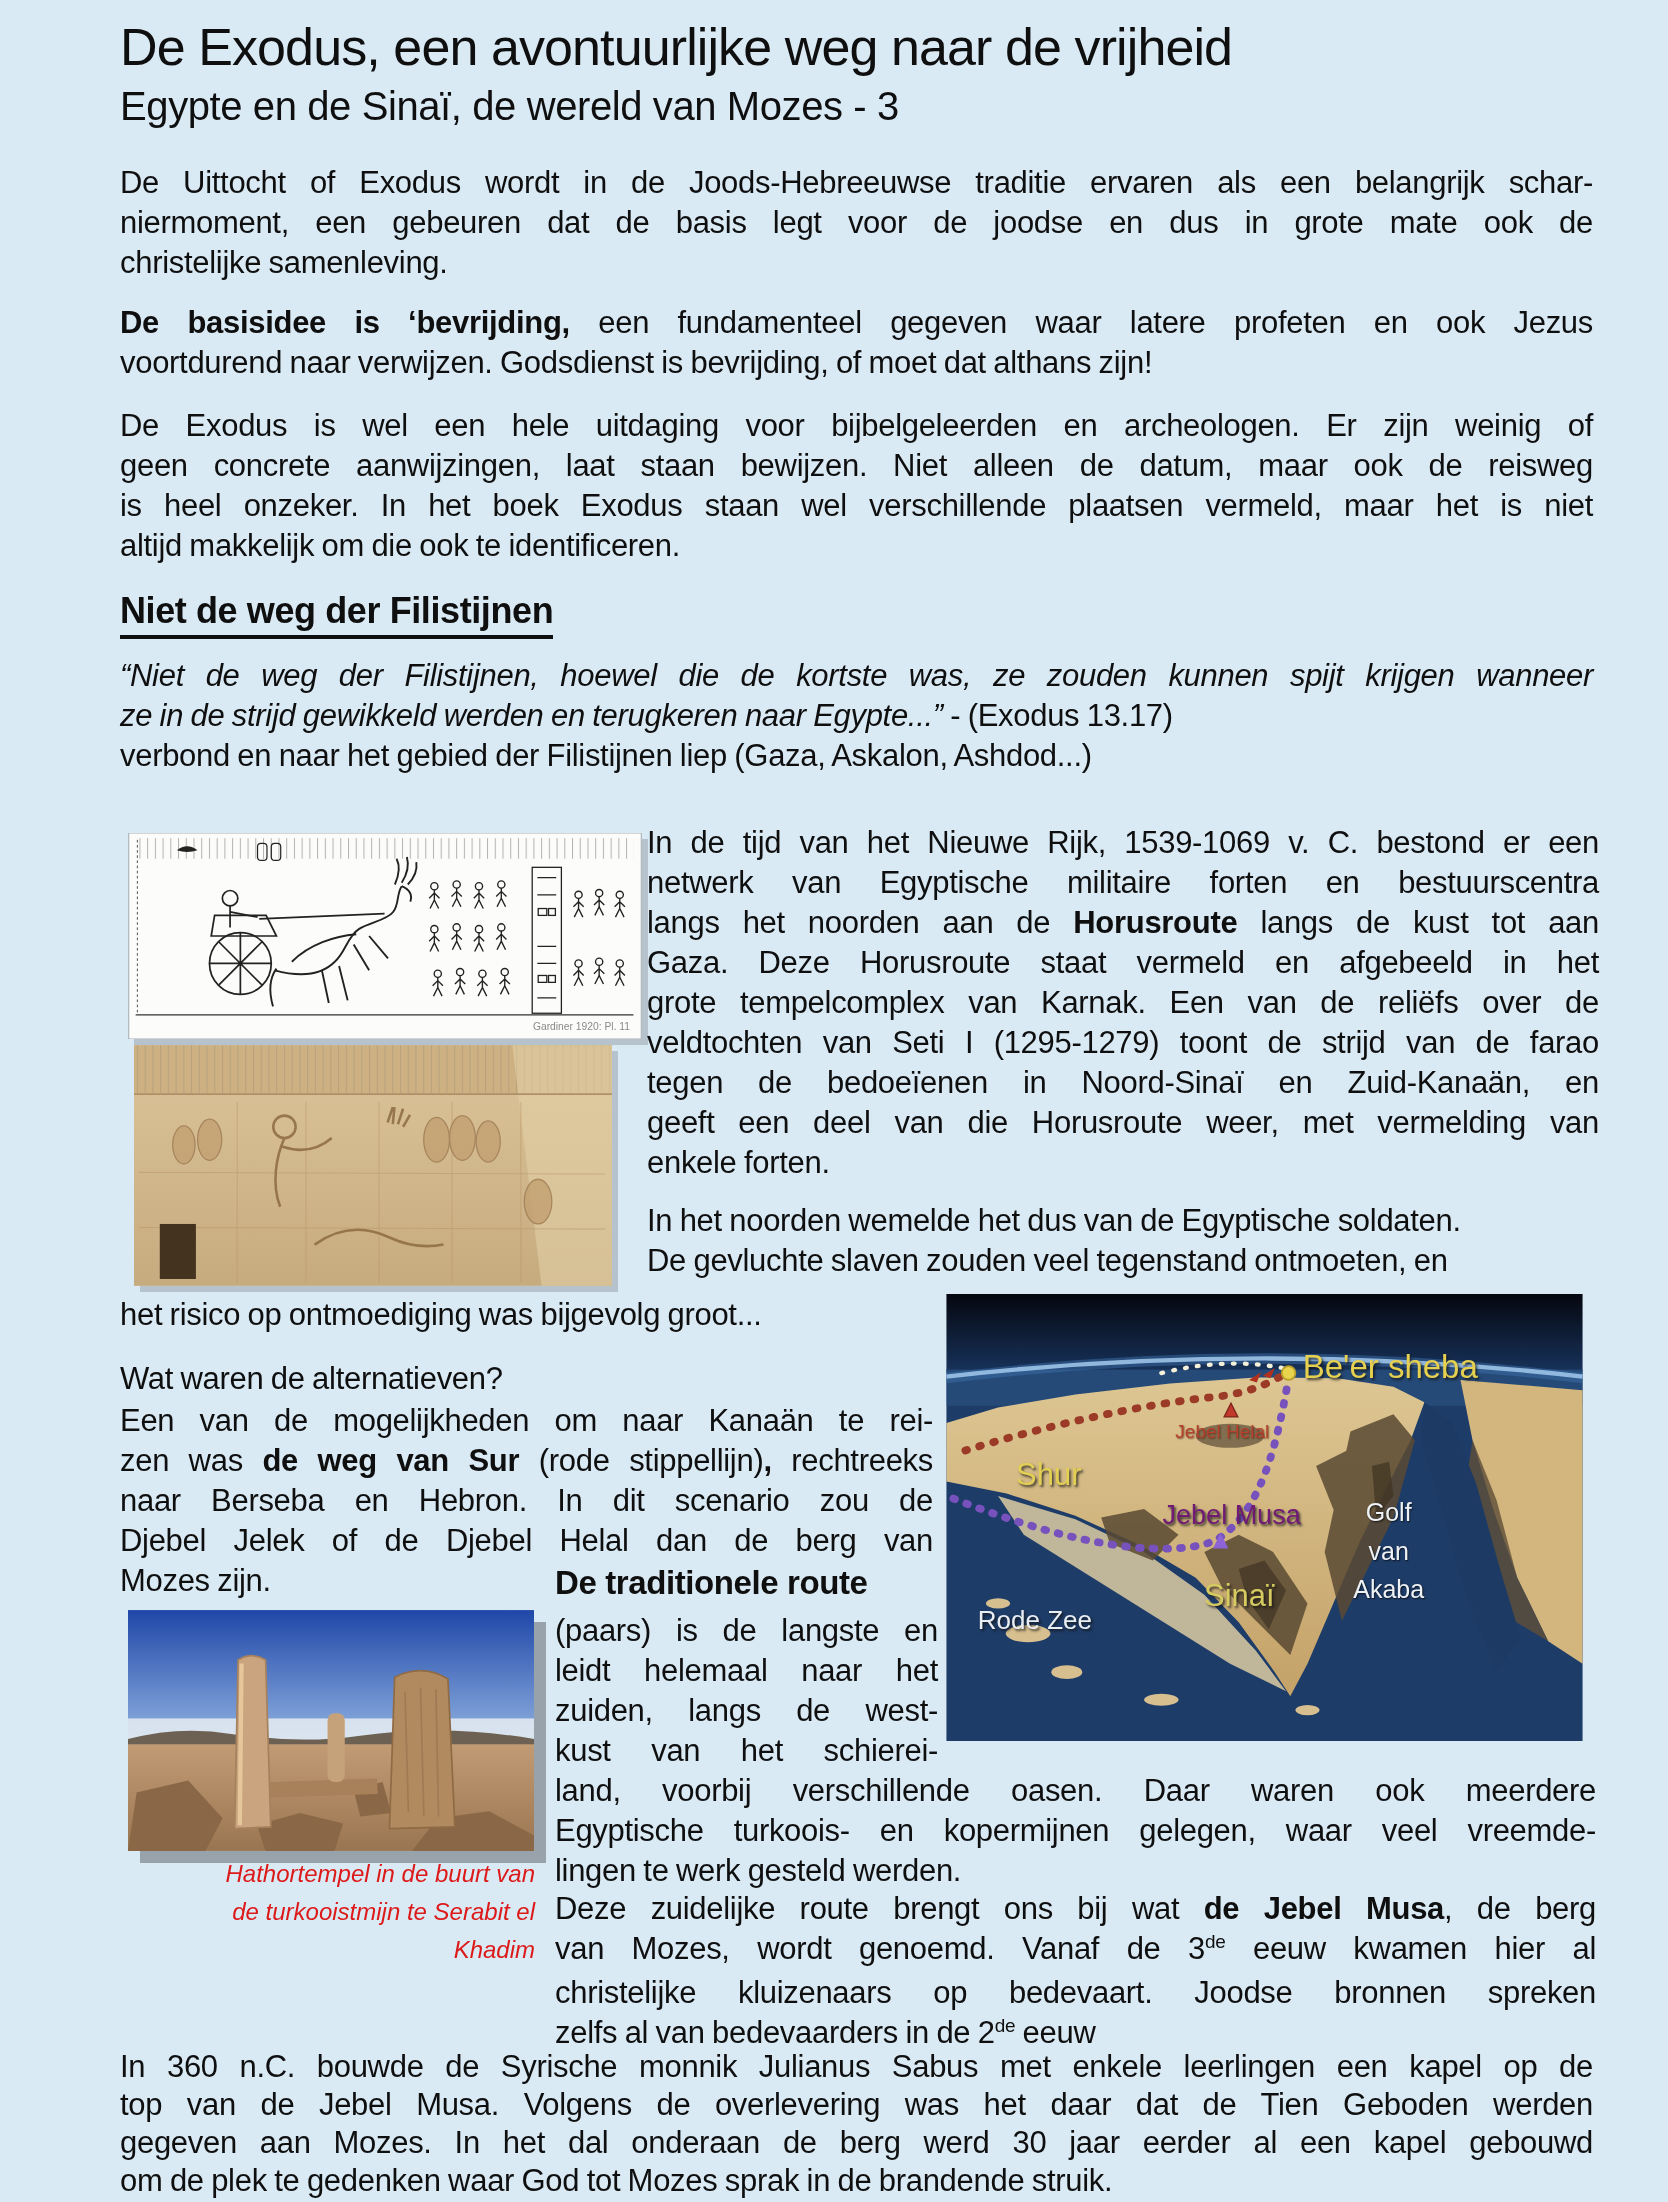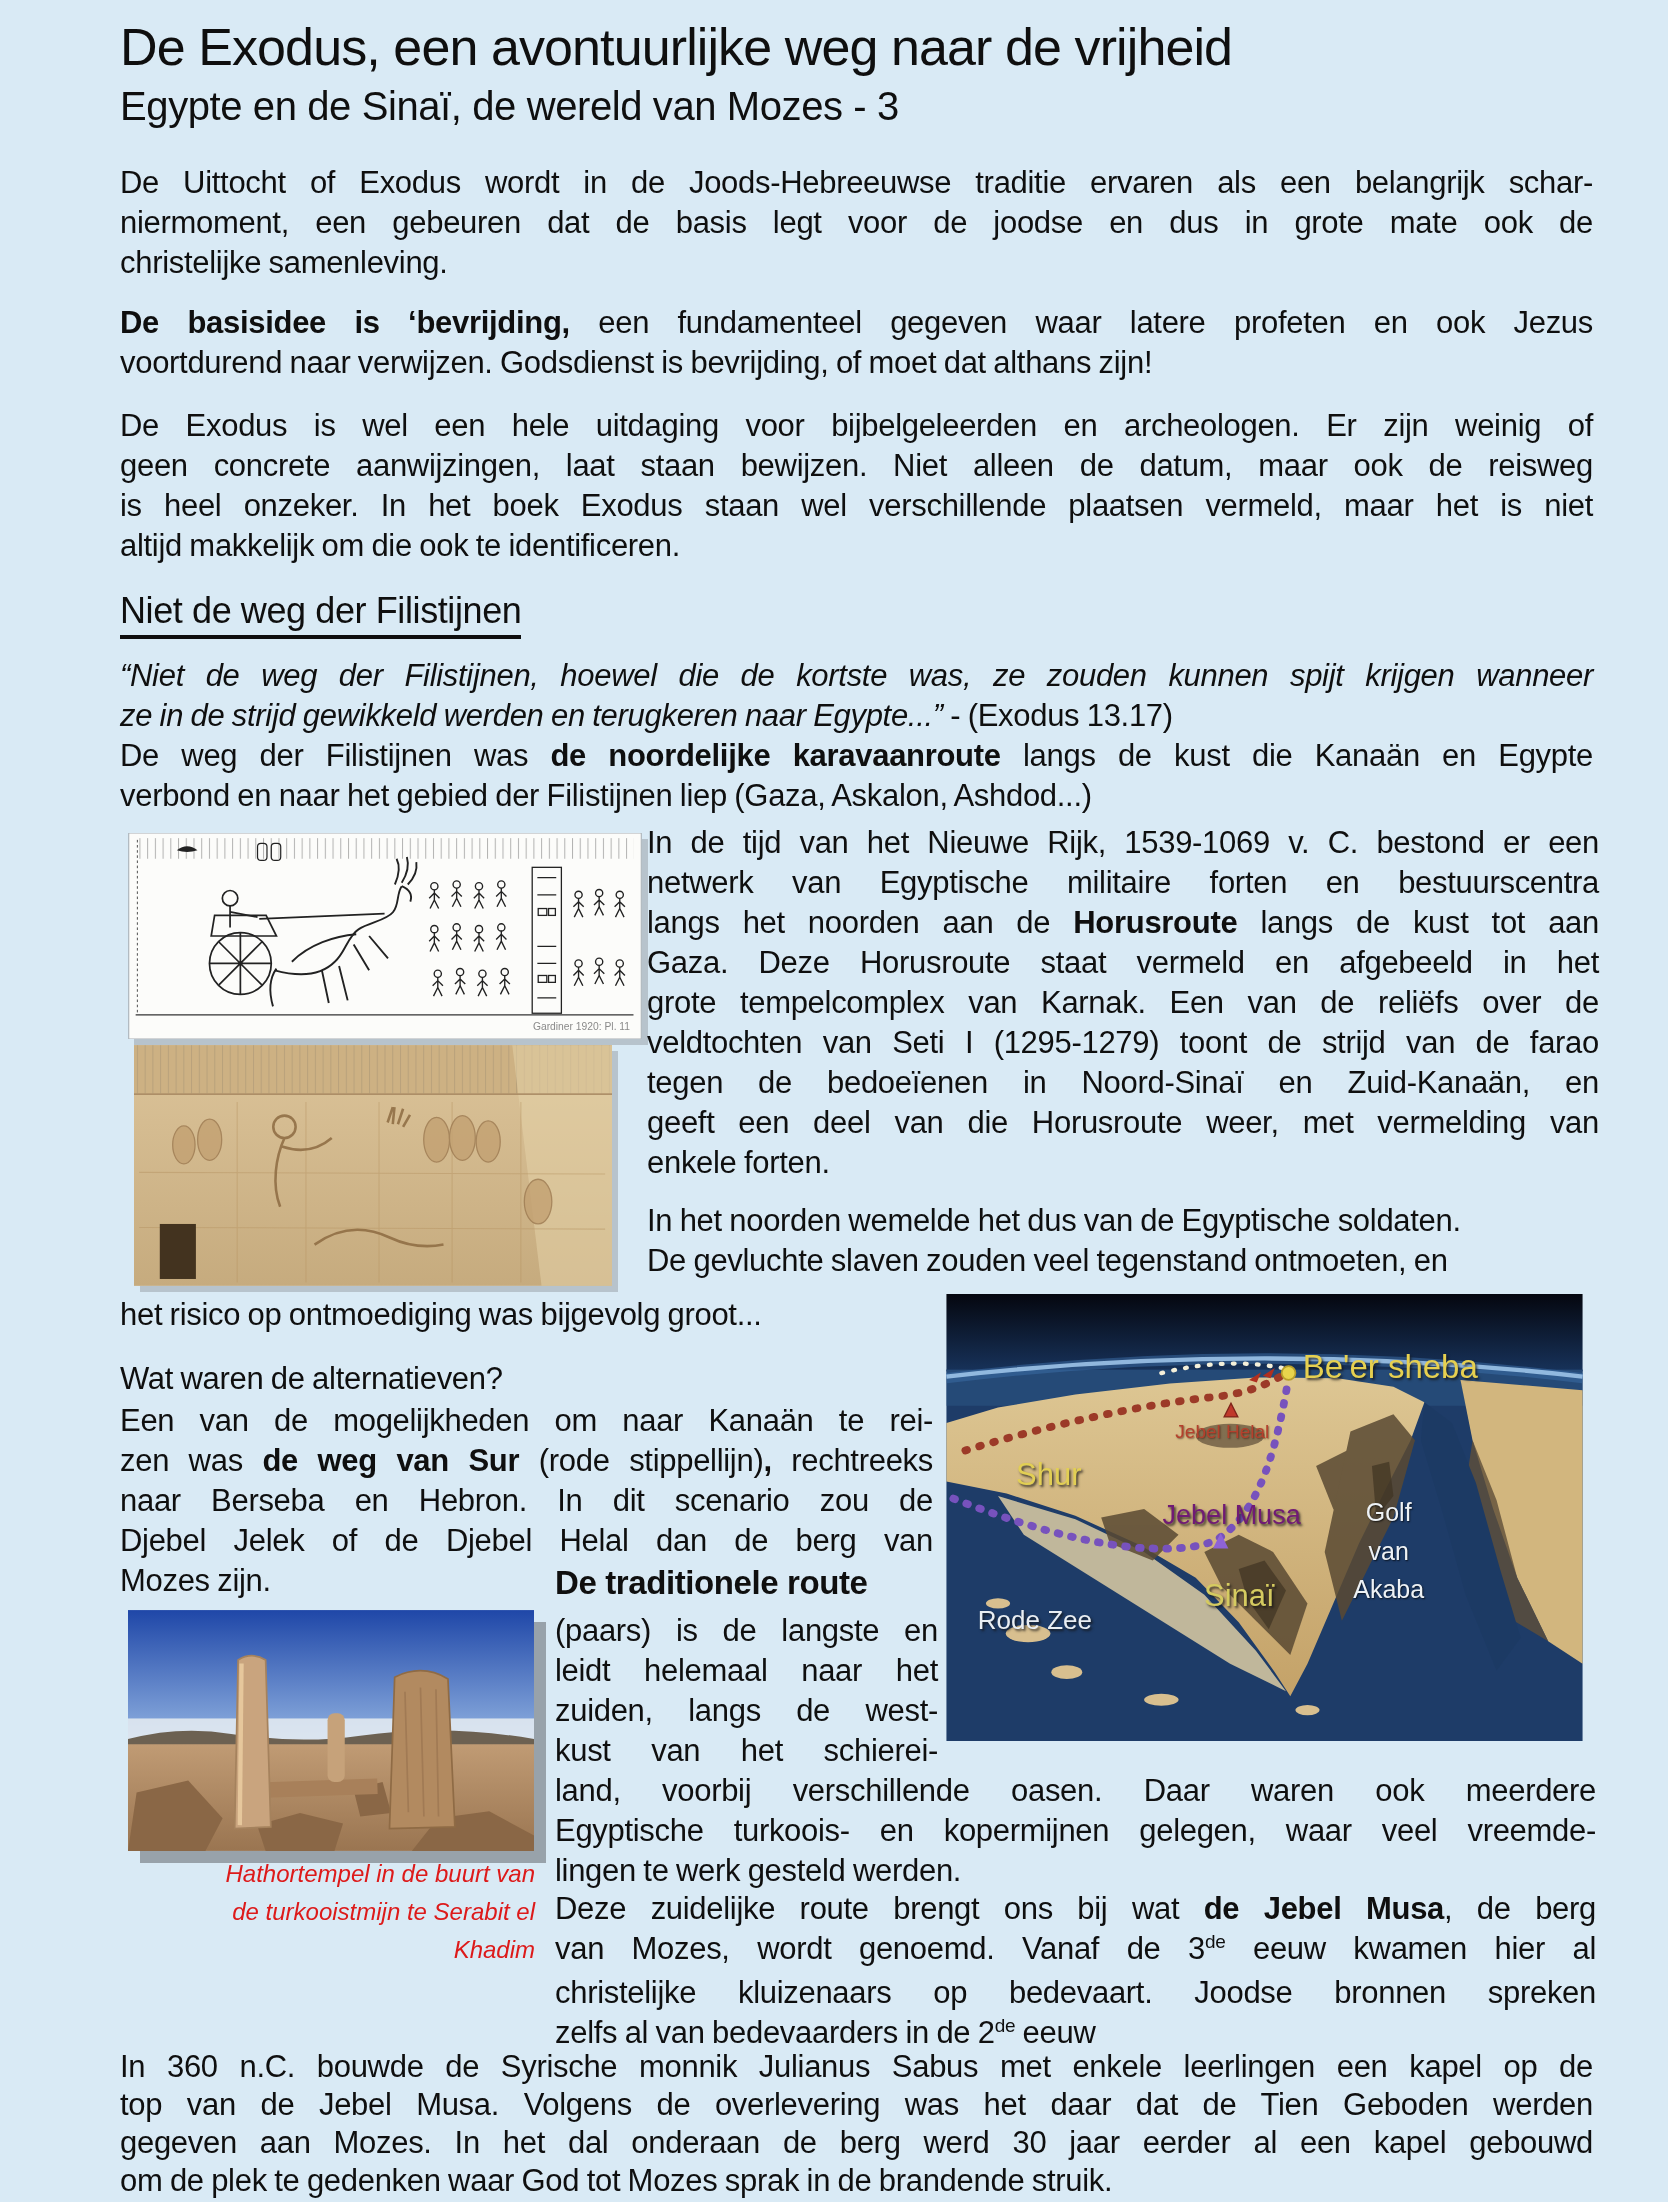--- a/index.html
+++ b/index.html
@@ -10,21 +10,21 @@
   .para .ln{min-height:40px;}
   .para .ln.j{text-align:justify;text-align-last:justify;}
   .b{font-weight:bold;}
   .i{font-style:italic;}
   .sup{font-size:19px;position:relative;top:-11.2px;}
   #title{left:120px;top:17px;font-size:52px;letter-spacing:-0.9px;white-space:nowrap;}
   #subtitle{left:120px;top:84px;font-size:40px;letter-spacing:-0.4px;white-space:nowrap;}
   #p-intro{left:120px;top:163px;width:1473px;}
   #p-basisidee{left:120px;top:303px;width:1473px;}
   #p-uitdaging{left:120px;top:406px;width:1473px;}
-  #h-filistijnen{left:120px;top:590px;font-size:36px;font-weight:normal;
+  #h-filistijnen{left:120px;top:590px;font-size:36px;font-weight:bold;
                  border-bottom:4.3px solid #0f0f0f;padding-bottom:2.6px;letter-spacing:-0.4px;}
   #p-quote{left:120px;top:656px;width:1473px;}
   #fig-drawing{left:120px;top:825px;width:514px;height:206px;box-shadow:6px 6px 0 0 #b7c3cc;}
   #fig-relief{left:126px;top:1037px;width:478px;height:241px;box-shadow:6px 6px 0 0 #b7c3cc;}
   #p-horus{left:647px;top:823px;width:952px;}
   #p-noorden{left:647px;top:1201px;width:952px;}
   #p-risico{left:120px;top:1295px;width:946px;white-space:nowrap;}
   #p-alt{left:120px;top:1359px;width:813px;white-space:nowrap;}
   #p-sur{left:120px;top:1401px;width:813px;}
   #h-trad{left:555px;top:1564px;font-size:33px;font-weight:bold;letter-spacing:-0.4px;}
@@ -72,21 +72,20 @@
       <div class="ln j"><span>geen concrete aanwijzingen, laat staan bewijzen. Niet alleen de datum, maar ook de reisweg</span></div>
       <div class="ln j"><span>is heel onzeker. In het boek Exodus staan wel verschillende plaatsen vermeld, maar het is niet</span></div>
       <div class="ln"><span>altijd makkelijk om die ook te identificeren.</span></div>
     </div>
 
   <div class="abs" id="h-filistijnen">Niet de weg der Filistijnen</div>
 
   <div class="para" id="p-quote">
       <div class="ln j"><span class="i">“Niet de weg der Filistijnen, hoewel die de kortste was, ze zouden kunnen spijt krijgen wanneer</span></div>
       <div class="ln"><span class="i">ze in de strijd gewikkeld werden en terugkeren naar Egypte...”</span><span> - (Exodus 13.17)</span></div>
-      <div class="ln j"><span>De weg der Filistijnen was </span><span class="b">de noordelijke karavaanroute</span><span> langs de kust die Kanaän en Egypte</span></div>
       <div class="ln"><span>verbond en naar het gebied der Filistijnen liep (Gaza, Askalon, Ashdod...)</span></div>
     </div>
 
   <figure class="abs" id="fig-drawing">
     <svg width="514" height="206" viewBox="0 0 597 240">
       <defs>
         <pattern id="hatch" width="9" height="26" patternUnits="userSpaceOnUse">
           <line x1="4" y1="0" x2="4" y2="26" stroke="#555" stroke-width="0.8"></line>
         </pattern>
         <g id="stickfig" stroke="#222" stroke-width="1.6" fill="none">

